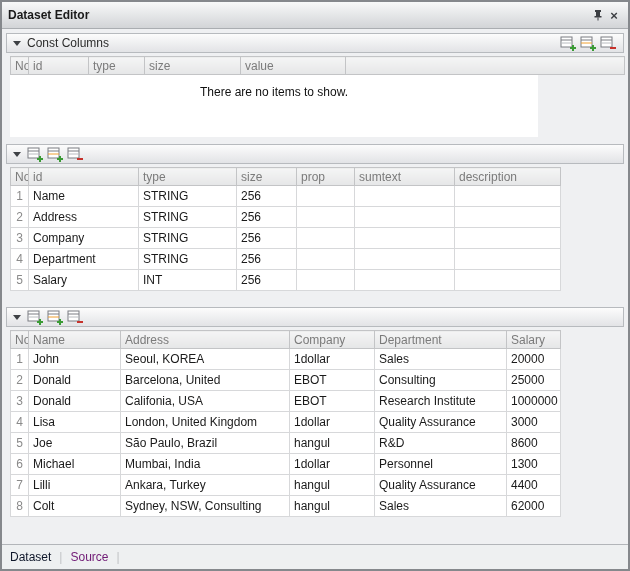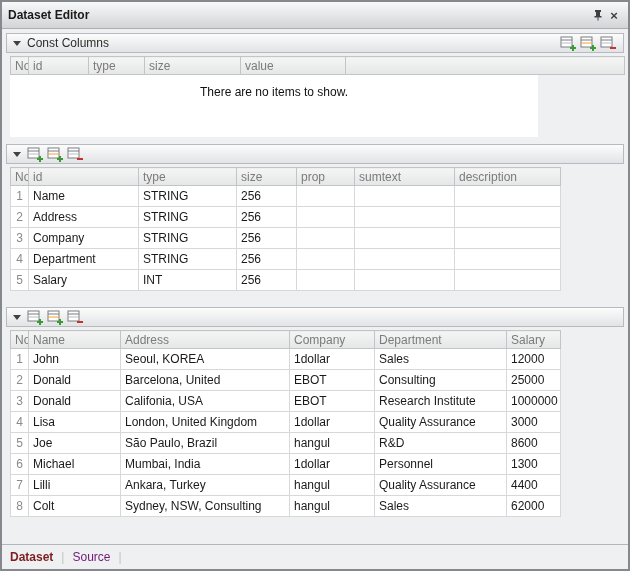--- a/index.html
+++ b/index.html
@@ -76,21 +76,21 @@
   .sect-columns { margin-bottom:16px; }
 
   
   .footer {
     flex:0 0 25px; height:25px;
     border-top:1px solid #b2b5b9;
     background:#eef0f1;
     display:flex; align-items:center;
     padding:0 8px; gap:8px;
   }
-  .tab-active { color:#7f1d1d; font-weight:bold; }
+  .tab-active { color:#0f172a; font-weight:normal; }
   .tab-inactive { color:#701a75; }
   .tab-sep { color:#c2c4c6; }
 </style>
 </head>
 <body>
 
 <div class="panel">
 
   <div class="titlebar">
     <span class="title">Dataset Editor</span>
@@ -322,21 +322,21 @@
                 <th>Salary</th>
               </tr>
             </thead>
           <tbody>
               <tr>
                 <td class="no">1</td>
                 <td>John</td>
                 <td>Seoul, KOREA</td>
                 <td>1dollar</td>
                 <td>Sales</td>
-                <td>12000</td>
+                <td>20000</td>
               </tr>
               <tr>
                 <td class="no">2</td>
                 <td>Donald</td>
                 <td>Barcelona, United</td>
                 <td>EBOT</td>
                 <td>Consulting</td>
                 <td>25000</td>
               </tr>
               <tr>

